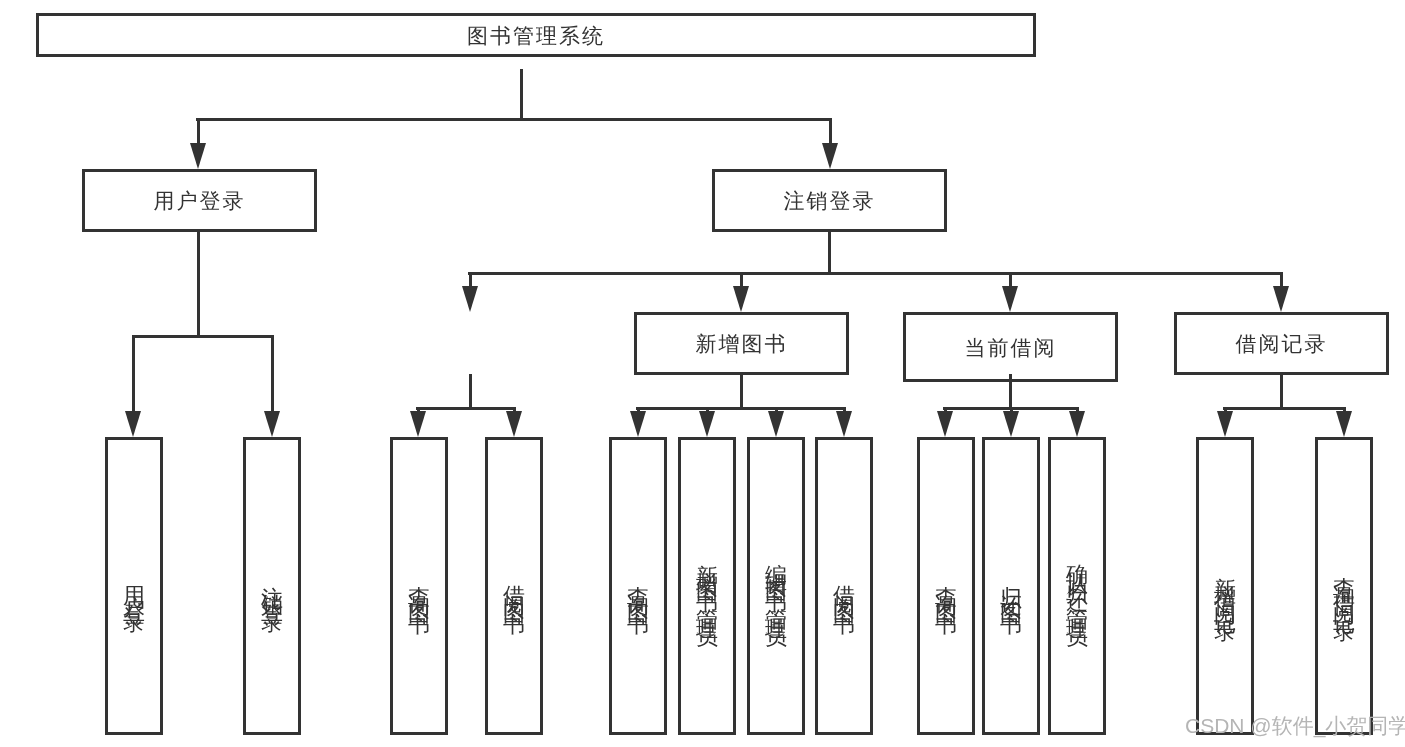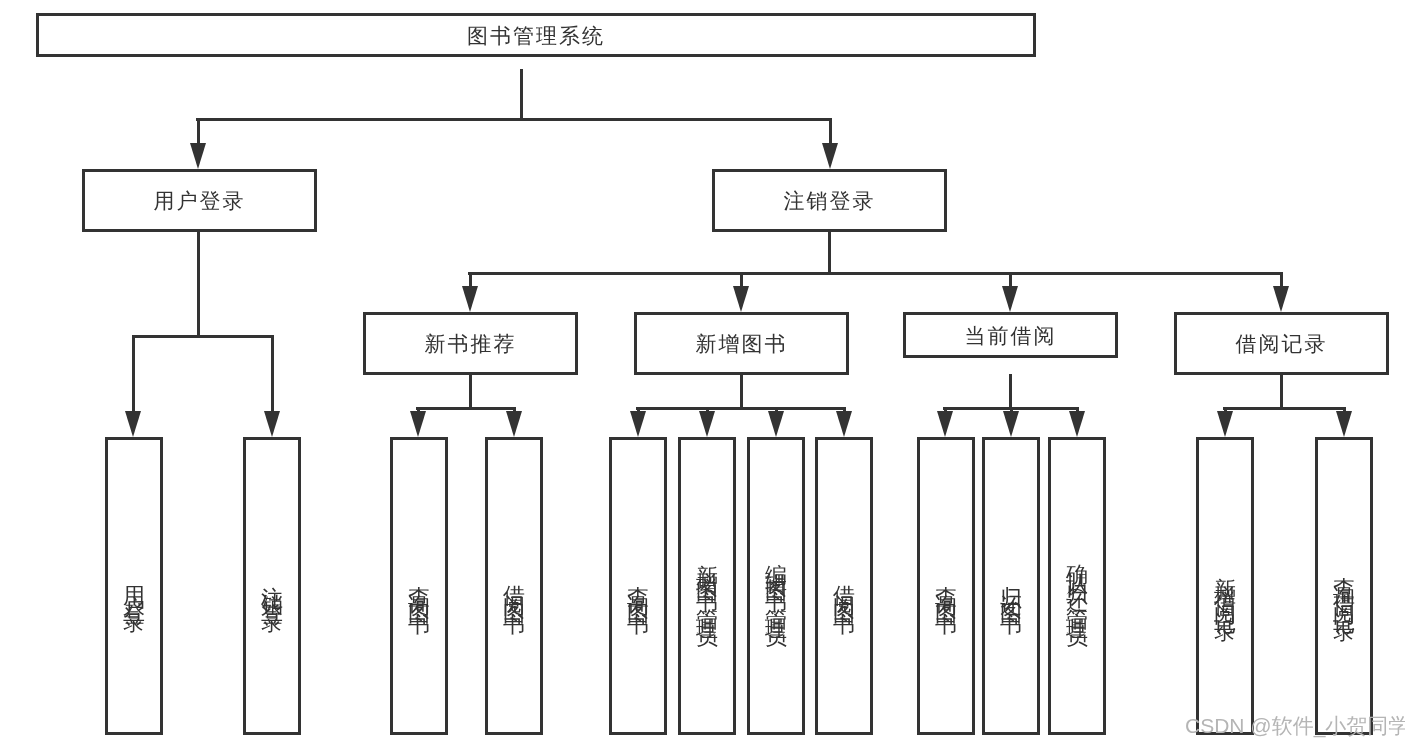--- a/index.html
+++ b/index.html
@@ -83,27 +83,24 @@
   <div class="line" style="left:468px;top:272px;width:815px;height:3px"></div>
   <div class="line" style="left:469px;top:272px;width:3px;height:17px"></div>
   <div class="arrowhead" style="left:462px;top:286px"></div>
   <div class="line" style="left:740px;top:272px;width:3px;height:17px"></div>
   <div class="arrowhead" style="left:733px;top:286px"></div>
   <div class="line" style="left:1009px;top:272px;width:3px;height:17px"></div>
   <div class="arrowhead" style="left:1002px;top:286px"></div>
   <div class="line" style="left:1280px;top:272px;width:3px;height:17px"></div>
   <div class="arrowhead" style="left:1273px;top:286px"></div>
 
-  <div class="box h" style="left:363px;top:312px;width:215px;height:63px">
-    <span class="lbl">新书推荐</span>
-  </div>
   <div class="box h" style="left:634px;top:312px;width:215px;height:63px">
     <span class="lbl">新增图书</span>
   </div>
-  <div class="box h" style="left:903px;top:312px;width:215px;height:46px">
+  <div class="box h" style="left:903px;top:312px;width:215px;height:70px">
     <span class="lbl">当前借阅</span>
   </div>
   <div class="box h" style="left:1174px;top:312px;width:215px;height:63px">
     <span class="lbl">借阅记录</span>
   </div>
 
   <div class="line" style="left:469px;top:374px;width:3px;height:36px"></div>
   <div class="line" style="left:416px;top:407px;width:100px;height:3px"></div>
   <div class="line" style="left:417px;top:407px;width:3px;height:8px"></div>
   <div class="arrowhead" style="left:410px;top:411px"></div>

